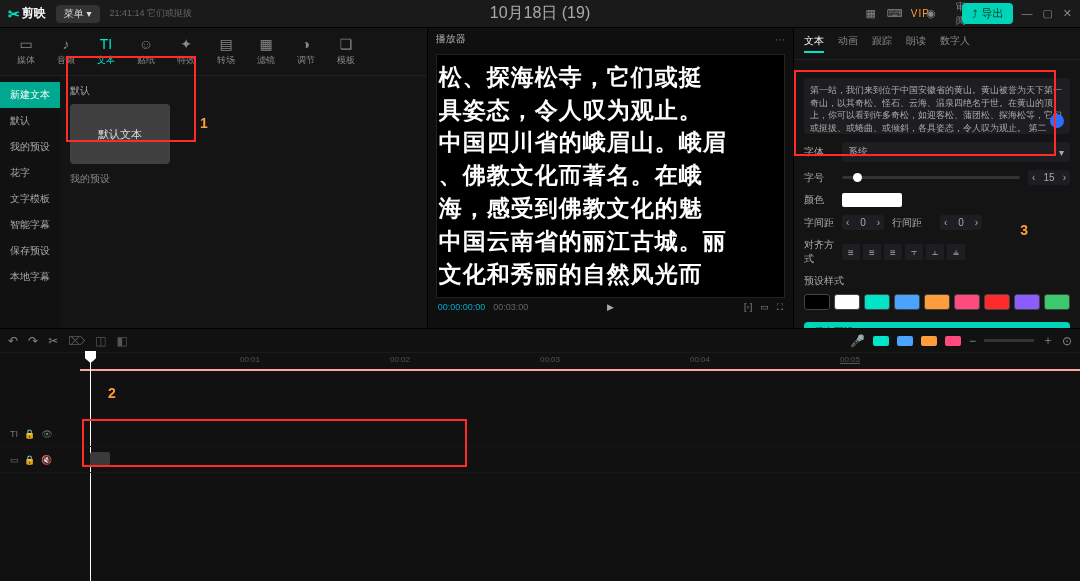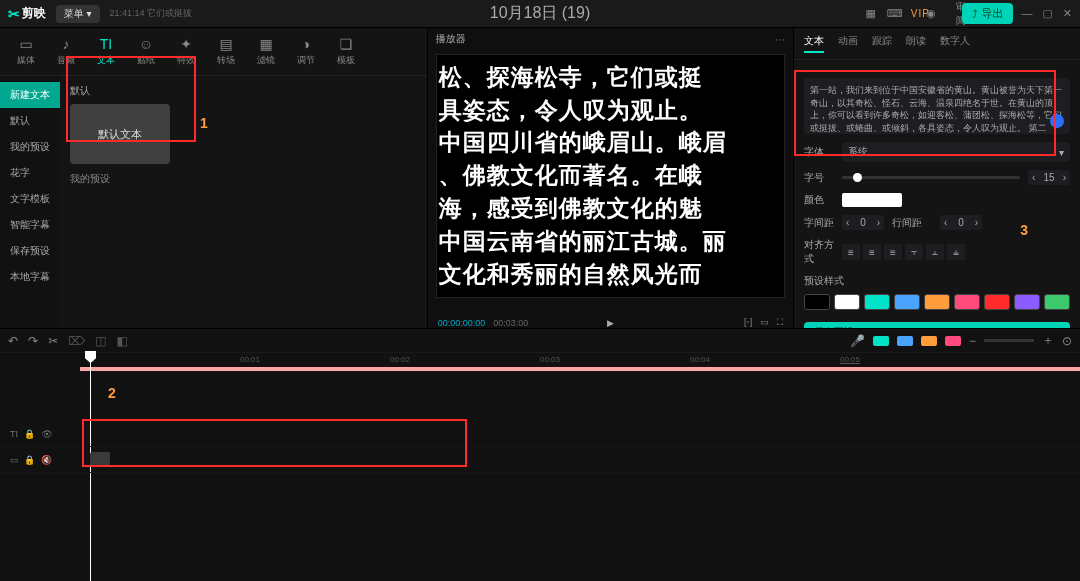--- a/index.html
+++ b/index.html
@@ -28,21 +28,21 @@
 .left-content { flex:1; padding:8px 10px; position:relative; }
 .lc-header { font-size:10px; color:#aaa; margin-bottom:6px; }
 .preset-card { width:100px; height:60px; background:#404040; border-radius:4px; display:flex; align-items:center; justify-content:center; font-size:11px; color:#ddd; cursor:pointer; margin-bottom:8px; }
 .preset-label { font-size:10px; color:#888; }
 .red-box-1 { position:absolute; left:66px; top:56px; width:130px; height:86px; border:2px solid #ff2a2a; pointer-events:none; }
 .red-label { position:absolute; color:#ff9d3c; font-size:14px; font-weight:bold; }
 .preview-panel { width:370px; background:#0f0f0f; display:flex; flex-direction:column; border-left:1px solid #000; border-right:1px solid #000; }
 .pv-header { height:22px; display:flex; align-items:center; padding:0 8px; font-size:10px; color:#aaa; justify-content:space-between; }
 .pv-body { flex:1; background:#000; margin:4px 8px; border:1px solid #222; display:flex; flex-direction:column; justify-content:space-around; padding:6px 2px; overflow:hidden; }
 .pv-line { color:#fff; font-size:23px; font-weight:900; white-space:nowrap; line-height:1.1; letter-spacing:1px; font-family:"SimHei","Microsoft YaHei"; }
-.pv-controls { height:26px; display:flex; align-items:flex-end; padding:0 10px; gap:8px; font-size:9px; color:#666; }
+.pv-controls { height:26px; display:flex; align-items:flex-start; padding:0 10px; gap:8px; font-size:9px; color:#666; }
 .pv-time { color:#00a8c8; }
 .pv-play { position:absolute; left:50%; transform:translateX(-50%); color:#aaa; cursor:pointer; }
 .pv-right { margin-left:auto; display:flex; gap:8px; color:#888; }
 .right-panel { flex:1; background:#141414; display:flex; flex-direction:column; }
 .rp-tabs { display:flex; gap:14px; padding:6px 10px; font-size:10px; border-bottom:1px solid #222; }
 .rp-tab { color:#888; cursor:pointer; padding-bottom:3px; }
 .rp-tab.active { color:#fff; border-bottom:2px solid #00e5c8; }
 .rp-subtabs { display:flex; margin:6px 10px; background:#222; border-radius:4px; overflow:hidden; }
 .rp-body { padding:6px 10px; position:relative; }
 .text-area { background:#1e1e22; border-radius:4px; padding:6px; font-size:9px; color:#aaa; line-height:1.4; height:56px; overflow:hidden; position:relative; }
@@ -60,21 +60,21 @@
 .align-btn { width:18px; height:16px; background:#1e1e22; border-radius:2px; cursor:pointer; display:flex; align-items:center; justify-content:center; }
 .preset-strip { display:flex; gap:4px; margin-top:6px; overflow:hidden; }
 .preset-chip { width:26px; height:16px; border-radius:3px; border:1px solid #444; flex-shrink:0; }
 .save-preset { background:#00d4b8; color:#042; border-radius:4px; padding:3px 10px; font-size:10px; float:right; margin:6px 10px; cursor:pointer; }
 .red-box-3 { position:absolute; border:2px solid #ff2a2a; pointer-events:none; }
 .timeline { height:253px; background:#111; border-top:1px solid #000; position:relative; }
 .tl-toolbar { height:24px; display:flex; align-items:center; padding:0 8px; gap:10px; border-bottom:1px solid #1a1a1a; }
 .tl-tool { color:#888; cursor:pointer; font-size:12px; }
 .tl-right-tools { margin-left:auto; display:flex; gap:8px; align-items:center; }
 .tl-mark { width:16px; height:10px; border-radius:2px; }
-.tl-ruler { height:18px; position:relative; margin-left:80px; border-bottom:4px solid #fca5a5; }
+.tl-ruler { height:18px; position:relative; margin-left:80px; border-bottom:2px solid #fca5a5; }
 .ruler-tick { position:absolute; top:2px; font-size:8px; color:#555; }
 .playhead { position:absolute; left:90px; top:24px; bottom:0; width:1px; background:#fff; }
 .playhead-head { position:absolute; top:-2px; left:-5px; width:11px; height:12px; background:#fff; clip-path:polygon(0 0,100% 0,100% 60%,50% 100%,0 60%); }
 .tracks { position:relative; }
 .track { height:26px; display:flex; align-items:center; border-bottom:1px solid #161616; }
 .track-head { width:80px; display:flex; align-items:center; gap:6px; padding-left:10px; color:#777; font-size:9px; }
 .track-body { flex:1; position:relative; height:100%; }
 .clip-text { position:absolute; left:10px; top:3px; height:18px; background:#8b4a2e; border:1px solid #c96; border-radius:2px; width:360px; font-size:8px; color:#fff; padding:2px 4px; overflow:hidden; white-space:nowrap; }
 .clip-media { position:absolute; left:10px; top:5px; height:14px; width:20px; background:#3a3a3a; border-radius:2px; }
 .red-box-2 { position:absolute; border:2px solid #ff2a2a; pointer-events:none; }

